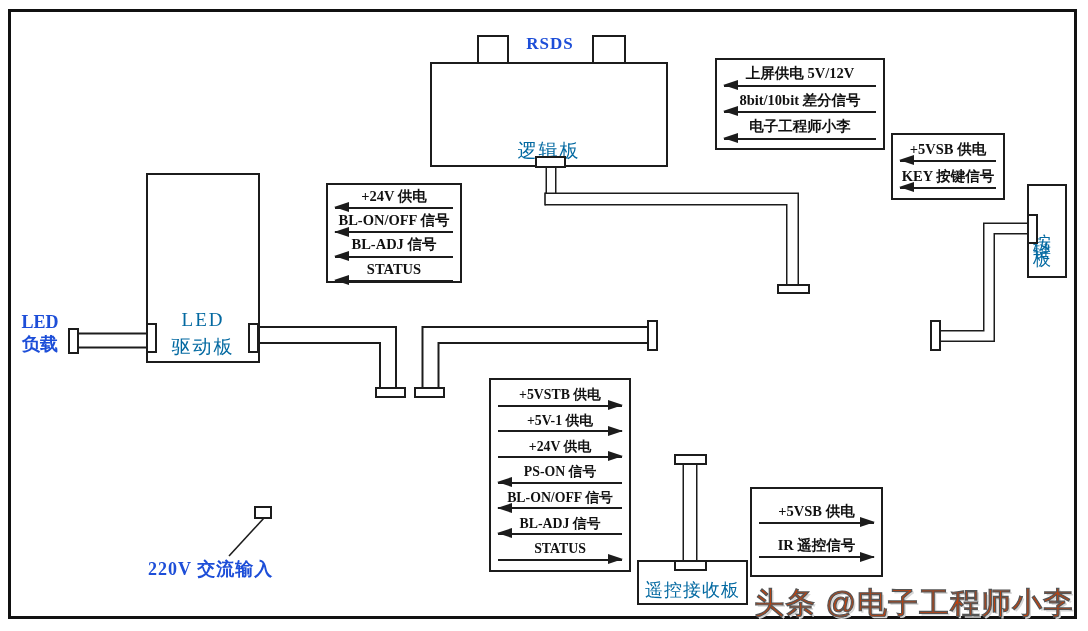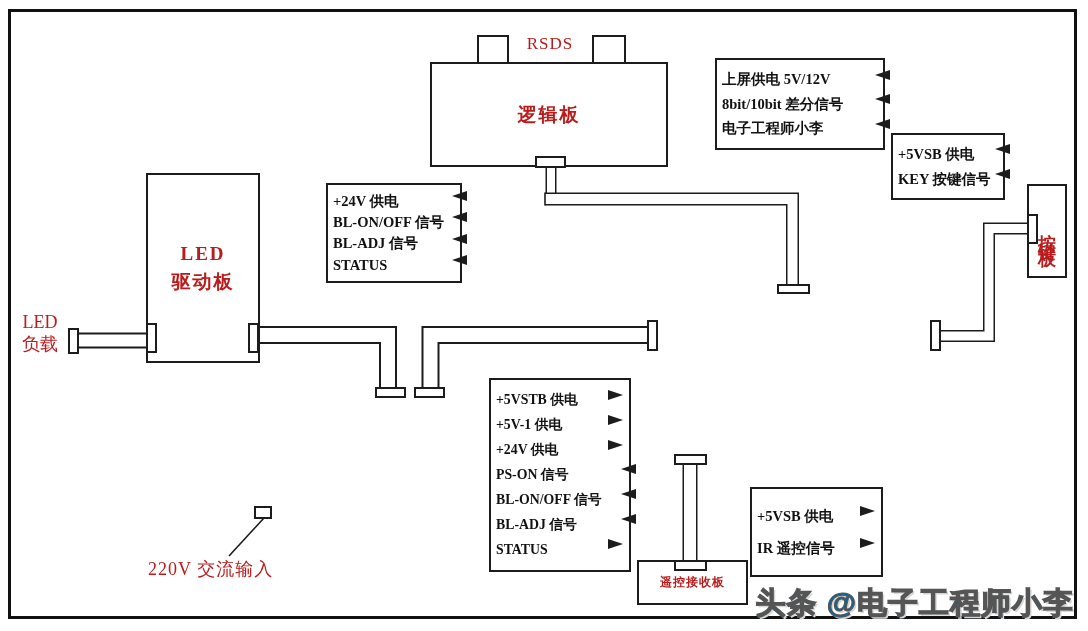--- a/index.html
+++ b/index.html
@@ -2,40 +2,40 @@
 <html><head>
 <meta charset="utf-8">
 <style>
   html,body { margin:0; padding:0; background:#fff; }
   .page { position:relative; width:1088px; height:631px; background:#ffffff; overflow:hidden;
           font-family:"Liberation Serif","DejaVu Serif",serif; }
   .frame { position:absolute; left:8px; top:9px; width:1069px; height:610px;
            border:3px solid #111; box-sizing:border-box; }
   .wires { position:absolute; left:0; top:0; width:1088px; height:631px; }
   .board { position:absolute; background:#fff; border:2px solid #1c1c1c; box-sizing:border-box;
-           display:flex; align-items:center; justify-content:center; text-align:center;
-           font-size:19px; font-weight:700; color:#b91c1c; letter-spacing:2px; line-height:1.45; }
+           display:flex; align-items:flex-end; justify-content:center; text-align:center;
+           font-size:19px; font-weight:400; color:#0369a1; letter-spacing:2px; line-height:1.45; }
   .board.vert { writing-mode:vertical-rl; letter-spacing:8px; font-size:18px; }
   .tab { position:absolute; background:#fff; border:2px solid #1c1c1c; box-sizing:border-box; }
   .ann { position:absolute; background:#fff; border:2px solid #1c1c1c; box-sizing:border-box;
          display:flex; flex-direction:column; justify-content:space-evenly; padding:3px 5px; }
-  .ann-row { display:flex; flex-direction:row;justify-content:space-between; }
+  .ann-row { display:flex; flex-direction:column; }
   .ann-text { text-align:center; font-size:14.5px; font-weight:600; color:#111;
               line-height:1.12; white-space:nowrap; }
   .ann-arrow { position:relative; height:2px; background:#1c1c1c; margin:3px 2px 3px; }
   .ann-arrow.left::before { content:""; position:absolute; left:-1px; top:-4.8px; width:0; height:0;
               border-top:5.5px solid transparent; border-bottom:5.5px solid transparent;
               border-right:15px solid #1c1c1c; }
   .ann-arrow.right::before { content:""; position:absolute; right:-1px; top:-4.8px; width:0; height:0;
               border-top:5.5px solid transparent; border-bottom:5.5px solid transparent;
               border-left:15px solid #1c1c1c; }
-  .txt { position:absolute; font-size:18px; font-weight:400; color:#b91c1c; text-align:center;
+  .txt { position:absolute; font-size:18px; font-weight:700; color:#1d4ed8; text-align:center;
          line-height:1.2; white-space:nowrap; }
   .watermark { position:absolute; right:14px; bottom:7px; font-family:"Liberation Sans","DejaVu Sans",sans-serif;
-         font-size:30px; font-weight:700; color:#0369a1; -webkit-text-stroke:1.2px #555;
+         font-size:30px; font-weight:400; color:#c2410c; -webkit-text-stroke:1.2px #555;
          text-shadow:2px 2px 0 #d6d6d6; letter-spacing:1px; white-space:nowrap; }
 </style>
 </head>
 <body>
 
 <div class="page">
   <div class="frame"></div>
 
   <svg class="wires" viewBox="0 0 1088 631">
     <g>
@@ -70,21 +70,21 @@
 
   <div class="board" style="left:430px;top:62px;width:238px;height:105px">
     <span>逻辑板</span>
   </div>
   <div class="board" style="left:146px;top:173px;width:114px;height:190px">
     <span>
       <span>LED</span><br>
       <span>驱动板</span>
     </span>
   </div>
-  <div class="board" style="left:637px;top:560px;width:111px;height:45px;font-size:12px;letter-spacing:1px">
+  <div class="board" style="left:637px;top:560px;width:111px;height:45px;font-size:18px;letter-spacing:1px">
     <span>遥控接收板</span>
   </div>
   <div class="board vert" style="left:1027px;top:184px;width:40px;height:94px">
     <span>按键板</span>
   </div>
 
   <div class="tab" style="left:477px;top:35px;width:32px;height:29px"></div>
   <div class="tab" style="left:592px;top:35px;width:34px;height:29px"></div>
   <div class="tab" style="left:535px;top:156px;width:31px;height:12px"></div>
   <div class="tab" style="left:146px;top:323px;width:11px;height:30px"></div>

